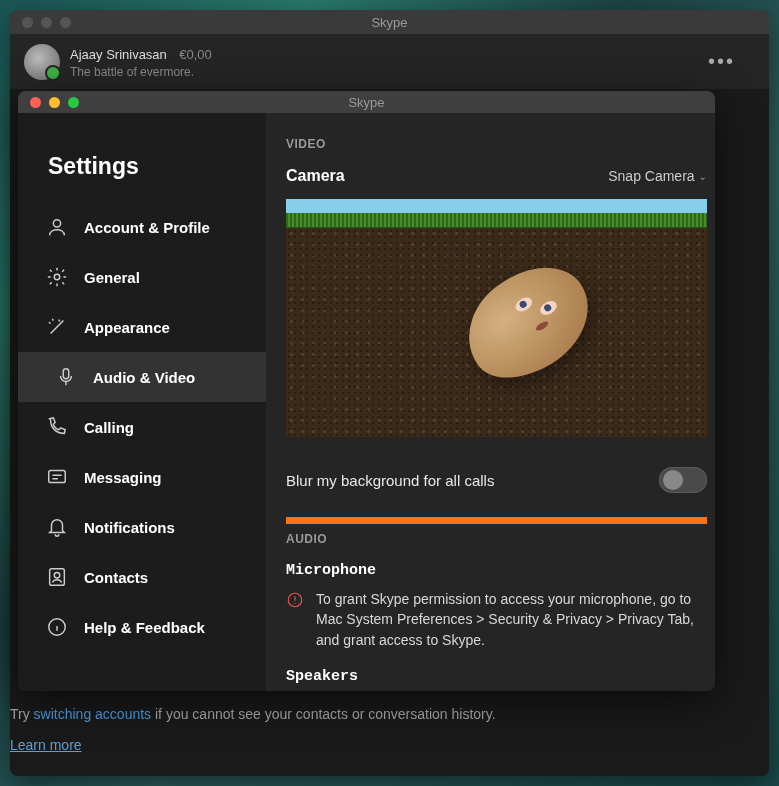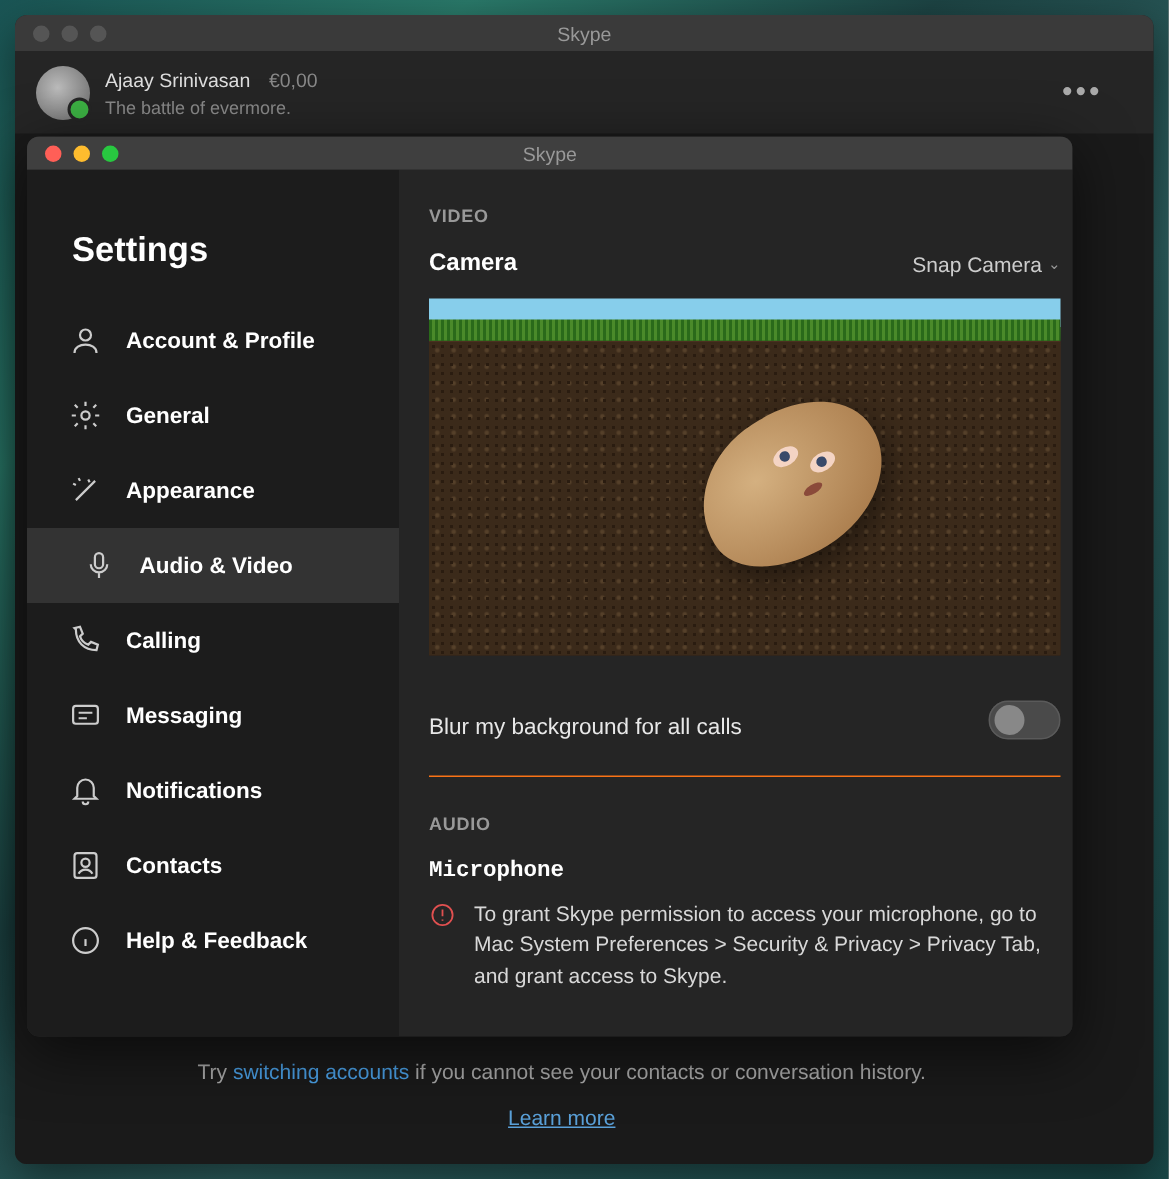--- a/index.html
+++ b/index.html
@@ -62,21 +62,21 @@
       border: 2px solid #252525;
     }
     .profile-info { flex: 1; }
     .profile-name { color: #ddd; font-size: 13px; display: inline; }
     .profile-balance { color: #888; font-size: 13px; margin-left: 8px; }
     .profile-status { color: #888; font-size: 12px; margin-top: 2px; }
     .more-btn { color: #aaa; font-size: 20px; letter-spacing: 2px; padding: 0 10px; cursor: pointer; margin-right: 10px;}
     .below-area { background: #1a1a1a; position: absolute; top: 79px; bottom: 0; left: 0; right: 0; }
     .hint-text {
       position: absolute; bottom: 20px; left: 0; right: 30px;
-      text-align: center; color: #aaa; font-size: 14px; line-height: 1.5;
+      color: #aaa; font-size: 14px; line-height: 1.5;
     }
     .hint-text .link { color: #4aa0e6; cursor: pointer; }
     .learn-more { color: #5aa0d8; text-decoration: underline; display: block; margin-top: 10px; cursor: pointer; font-weight: 500; }
     
     .settings-window {
       position: absolute;
       top: 91px; left: 18px;
       width: 697px; height: 600px;
       background: #2a2a2a;
       border-radius: 8px;
@@ -124,21 +124,21 @@
       background: radial-gradient(ellipse at 35% 35%, #d4b080, #a07040);
       border-radius: 50% 48% 52% 50% / 58% 46% 54% 42%;
       transform: rotate(-32deg);
       box-shadow: 0 8px 20px rgba(0,0,0,0.4);
     }
     .eye { position: absolute; width: 18px; height: 12px; background: #f4d4c4; border-radius: 50%; }
     .eye::after { content:''; position:absolute; width:7px; height:7px; background:#3a4a6a; border-radius:50%; top:2px; left:5px;}
     .eye1 { top: 25%; left: 48%; }
     .eye2 { top: 42%; left: 62%; }
     .mouth { position: absolute; top: 58%; left: 52%; width: 14px; height: 6px; background: #8a4a3a; border-radius: 50%; }
-    .toggle-row { display: flex; justify-content: space-between; align-items: flex-end; padding: 6px 0 24px 0; border-bottom: 1px solid #f97316; margin-bottom: 24px;}
+    .toggle-row { display: flex; justify-content: space-between; align-items: center; padding: 6px 0 24px 0; border-bottom: 7px solid #f97316; margin-bottom: 8px;}
     .toggle-label { color: #e8e8e8; font-size: 15px; }
     .toggle { width: 48px; height: 26px; background: #4a4a4a; border-radius: 13px; position: relative; cursor: pointer;
       box-shadow: inset 0 0 0 1px #5a5a5a; }
     .toggle::after { content:''; position:absolute; width:20px; height:20px; background:#888; border-radius:50%; top:3px; left:4px; }
     .subheading { color: #fff; font-size: 15px; font-weight: 600; margin-bottom: 10px; font-family: Liberation Mono, monospace; }
     .warning-row { display: flex; gap: 12px; margin-bottom: 18px; }
     .warning-icon { width: 18px; height: 18px; flex-shrink: 0; margin-top: 2px; }
     .warning-icon svg { stroke: #e05050; fill: none; stroke-width: 1.6; }
     .warning-text { color: #d8d8d8; font-size: 14px; line-height: 1.45; }
   </style>
@@ -299,16 +299,17 @@
 
       <div class="subheading">Microphone</div>
       <div class="warning-row">
         <span class="warning-icon"><svg viewBox="0 0 24 24">
               <circle cx="12" cy="12" r="9"></circle>
               <path d="M12 7v6M12 16v1"></path>
             </svg></span>
         <div class="warning-text">To grant Skype permission to access your microphone, go to Mac System Preferences &gt; Security &amp; Privacy &gt; Privacy Tab, and grant access to Skype.</div>
       </div>
 
+      <div class="subheading">Speakers</div>
 
     </div>
   </div>
 </div>
 
 </body></html>

